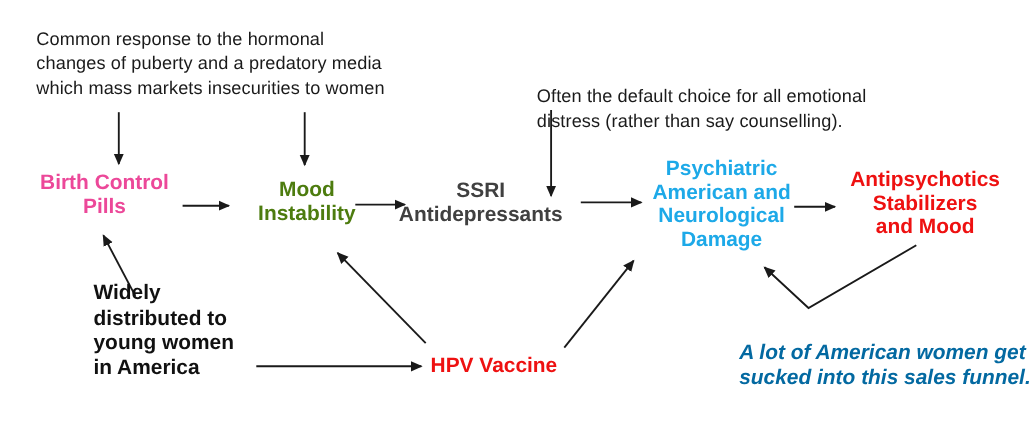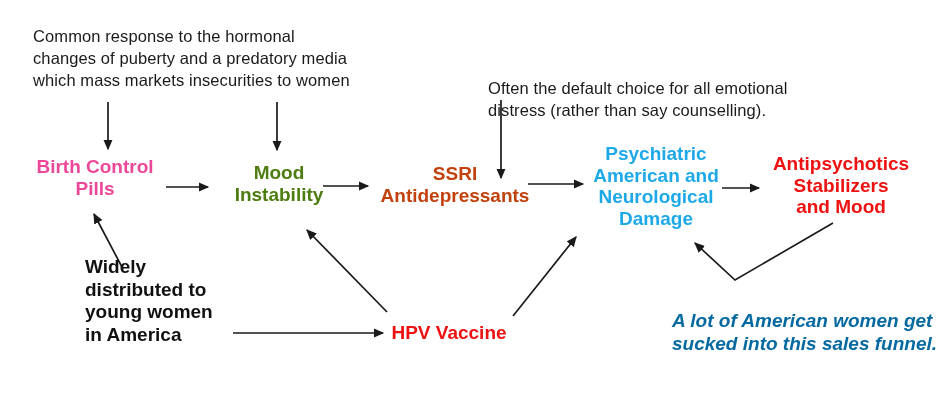--- a/index.html
+++ b/index.html
@@ -88,21 +88,21 @@
   <div class="node" style="left: 20px; top: 156px; width: 150px; color: #ec4899;">
     <span>Birth Control</span>
     <span>Pills</span>
   </div>
 
   <div class="node" style="left: 204px; top: 162px; width: 150px; color: #4d7c0f;">
     <span>Mood</span>
     <span>Instability</span>
   </div>
 
-  <div class="node" style="left: 370px; top: 163px; width: 170px; color: #c2410c;">
+  <div class="node" style="left: 352px; top: 163px; width: 170px; color: #404040;">
     <span>SSRI</span>
     <span>Antidepressants</span>
   </div>
 
   <div class="node" style="left: 581px; top: 143px; width: 150px; color: rgb(29, 169, 232);">
     <span>Psychiatric</span>
     <span>American and</span>
     <span>Neurological</span>
     <span>Damage</span>
   </div>

